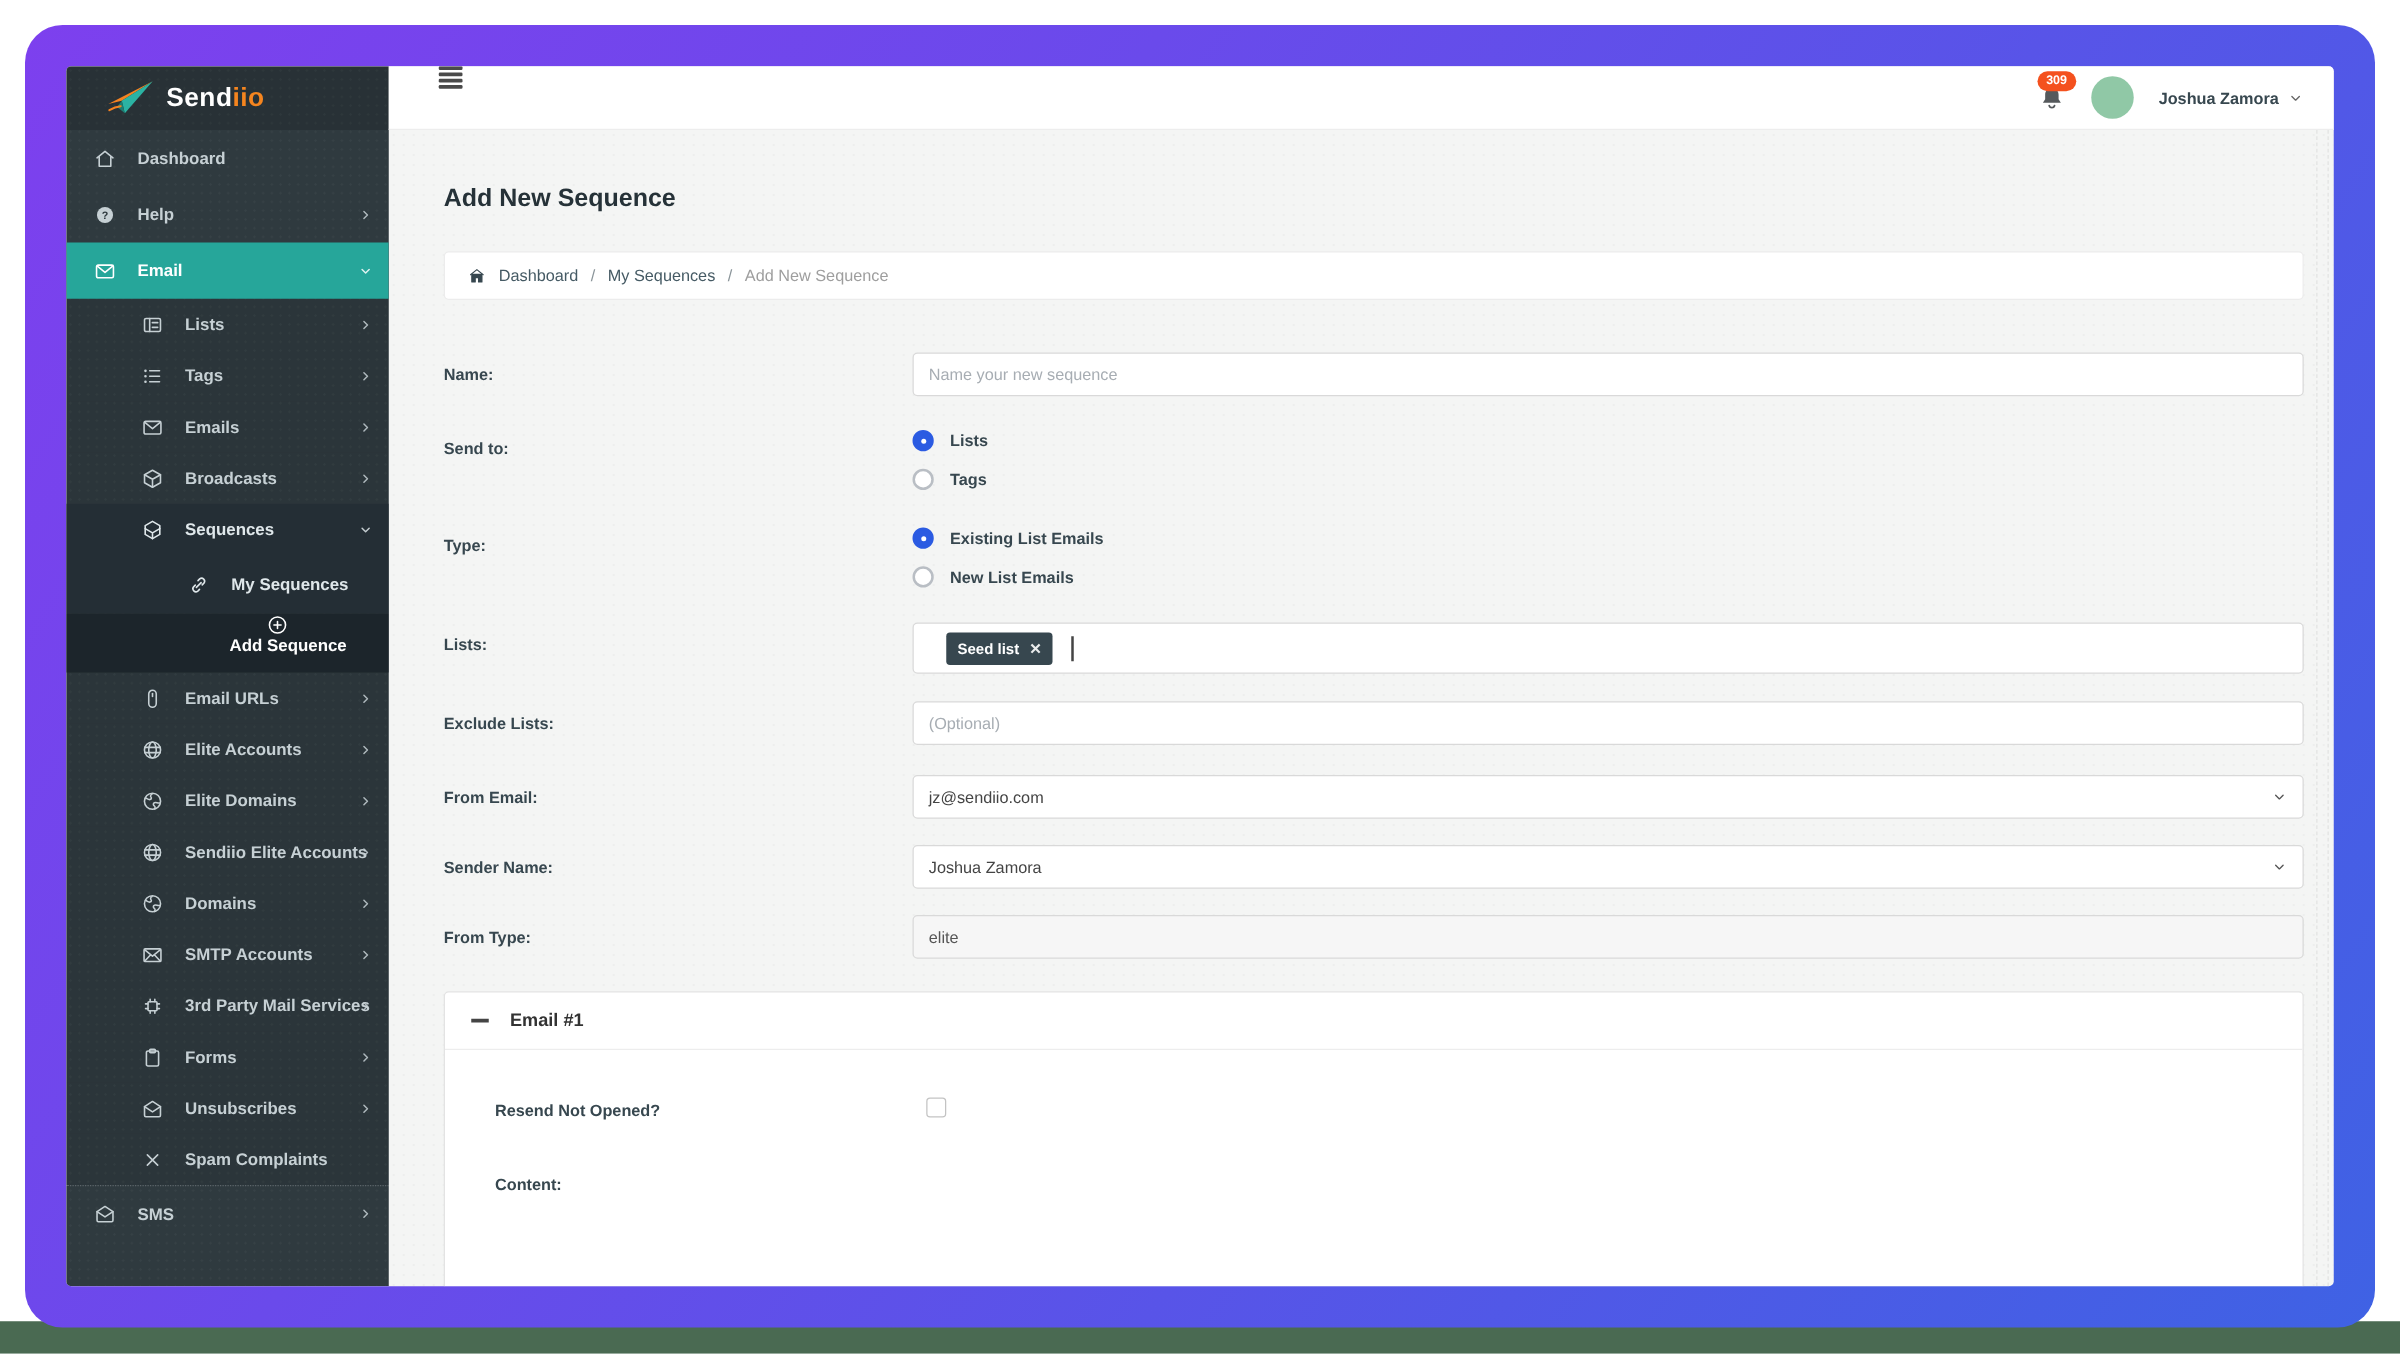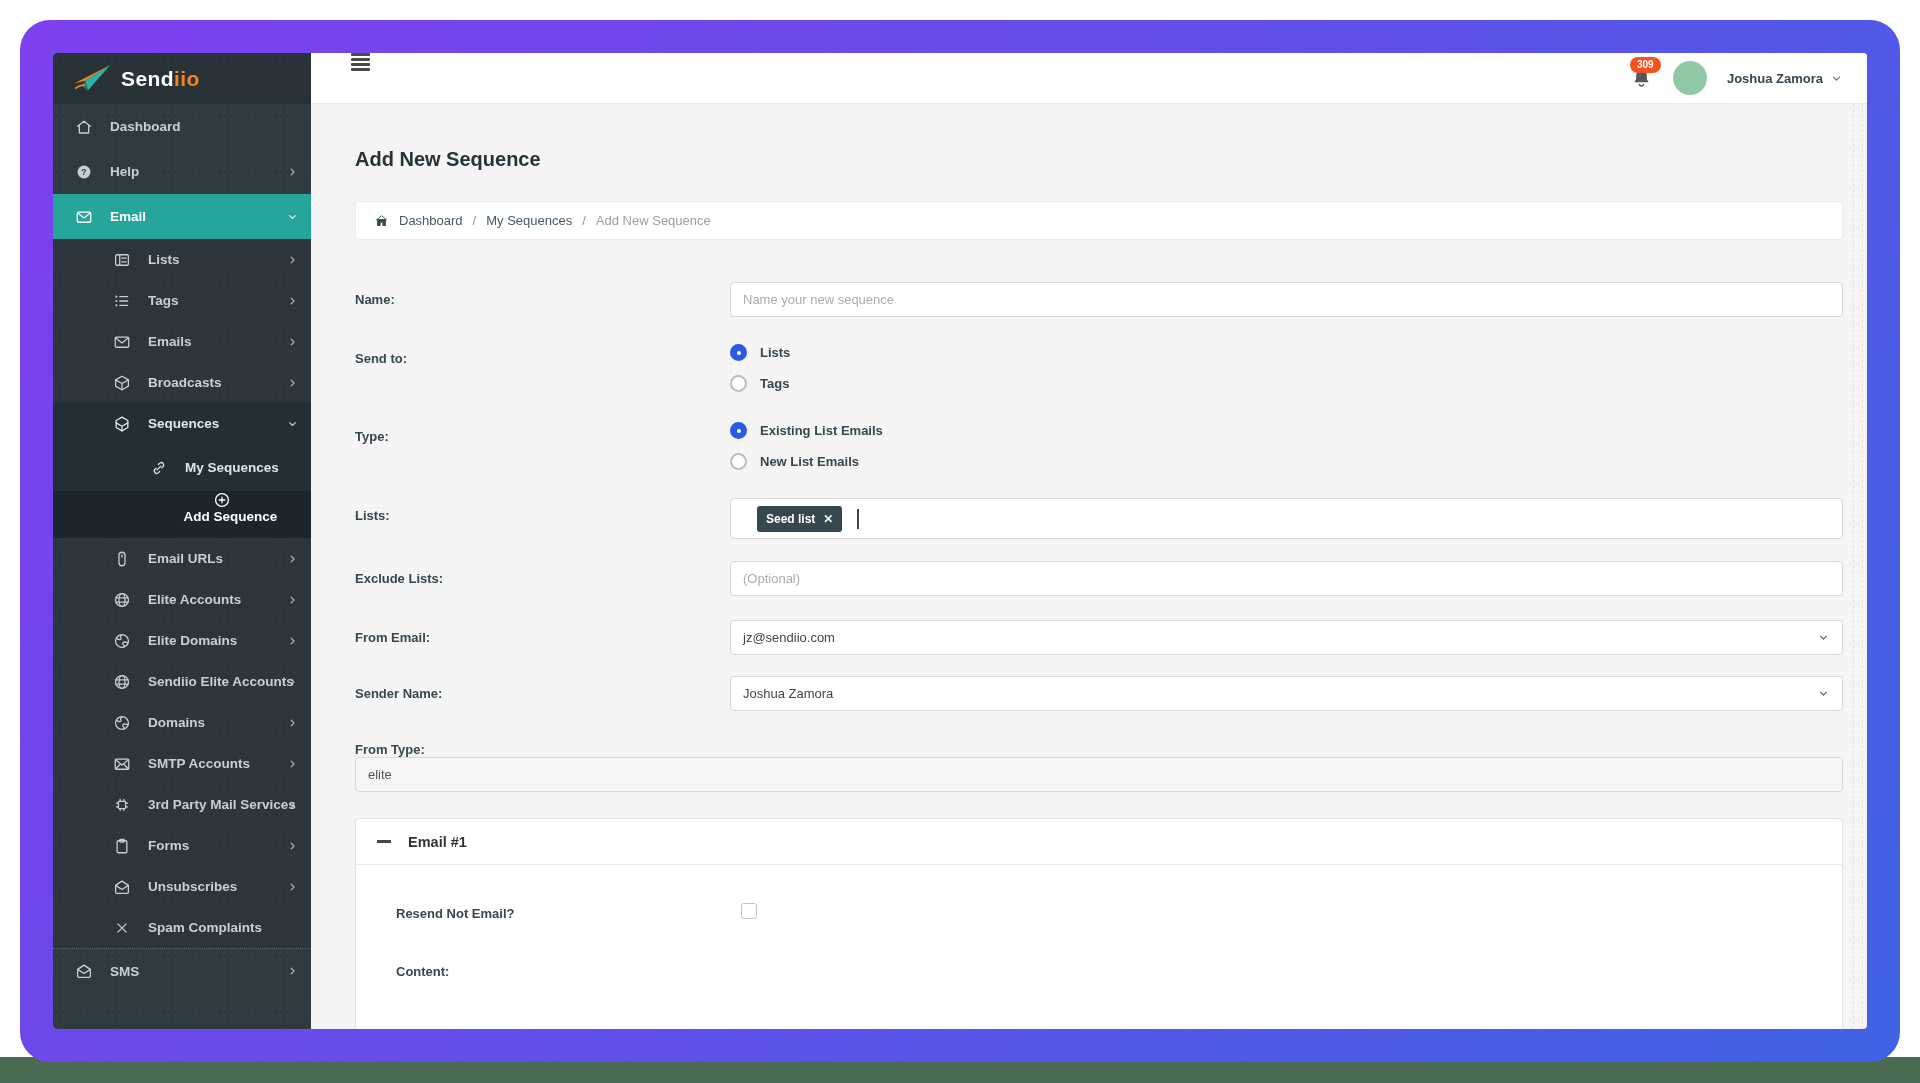--- a/index.html
+++ b/index.html
@@ -9,21 +9,21 @@
   .green-strip { position:absolute; left:0; right:0; bottom:0; height:26px; background:var(--strip_green,#4a6a52); }
   .frame { position:absolute; left:20px; top:20px; width:1880px; height:1042px; border-radius:30px;
            background:linear-gradient(125deg, var(--frame_from,#7d40ee) 0%, #6a4aeb 35%, var(--frame_to,#3f62e4) 100%); }
   .app { position:absolute; left:33px; top:33px; width:1814px; height:976px; display:flex;
          background:var(--content_bg,#f4f5f4); border-radius:4px; overflow:hidden; }
 
   
   .sidebar { width:258px; flex-shrink:0; background:var(--sidebar_bg,#2f3a3f);
              background-image:radial-gradient(rgba(255,255,255,0.035) 1px, transparent 1px); background-size:7px 7px;
              color:#c6d0d4; overflow:hidden; }
-  .logo-bar { height:51px; display:flex; align-items:center; gap:10px; padding-left:20px; background:rgba(0,0,0,0.14); }
+  .logo-bar { height:51px; display:flex; align-items:center; gap:10px; padding-left:32px; background:rgba(0,0,0,0.14); }
   .logo-text { font-size:21px; font-weight:bold; color:#fff; letter-spacing:0.4px; }
   .logo-text .accent { color:var(--logo_accent,#f5851f); }
   .nav-item { position:relative; display:flex; align-items:center; cursor:pointer; font-size:13.5px; font-weight:600; }
   .nav-item .nav-icon { width:18px; height:18px; margin-right:17px; display:flex; align-items:center; justify-content:center; }
   .nav-item .nav-chev { position:absolute; right:12px; top:50%; transform:translateY(-50%); display:flex; opacity:.85; }
   .lvl0 { height:45px; padding-left:22px; }
   .lvl1 { height:41px; padding-left:60px; background:rgba(0,0,0,0.08); }
   .lvl2 { height:47px; padding-left:97px; }
   .v-teal { background:var(--teal,#26a69a) !important; color:#fff; }
   .v-open { background:#242e35 !important; color:#dfe7ea; }
@@ -522,37 +522,37 @@
                   <span>Joshua Zamora</span>
                   <span class="chev-abs">
                     <svg viewBox="0 0 24 24" width="13" height="13" fill="none" stroke="currentColor" stroke-width="2" stroke-linecap="round" stroke-linejoin="round">
                         <path d="M6.5 9.5 12 15l5.5-5.5"></path>
                       </svg>
                   </span>
                 </div>
               </div>
             </div>
 
-            <div class="frow" style="margin-bottom:0;flex-direction:column;">
+            <div class="frow" style="margin-bottom:0;">
               <div class="flabel">From Type:</div>
               <div class="fcontrol">
                 <div class="select-box readonly-box">
                   <span>elite</span>
                 </div>
               </div>
             </div>
 
             <div class="email-card">
               <div class="card-head">
                 <span class="collapse-btn"></span>
                 <span class="card-title">Email #1</span>
               </div>
               <div class="card-body">
                 <div class="crow">
-                  <div class="clabel">Resend Not Email?</div>
+                  <div class="clabel">Resend Not Opened?</div>
                   <div class="ccontrol">
                     <span class="checkbox" style="display:inline-block;"></span>
                   </div>
                 </div>
                 <div class="crow" style="margin-bottom:0;">
                   <div class="clabel">Content:</div>
                   <div class="ccontrol"></div>
                 </div>
               </div>
             </div>

